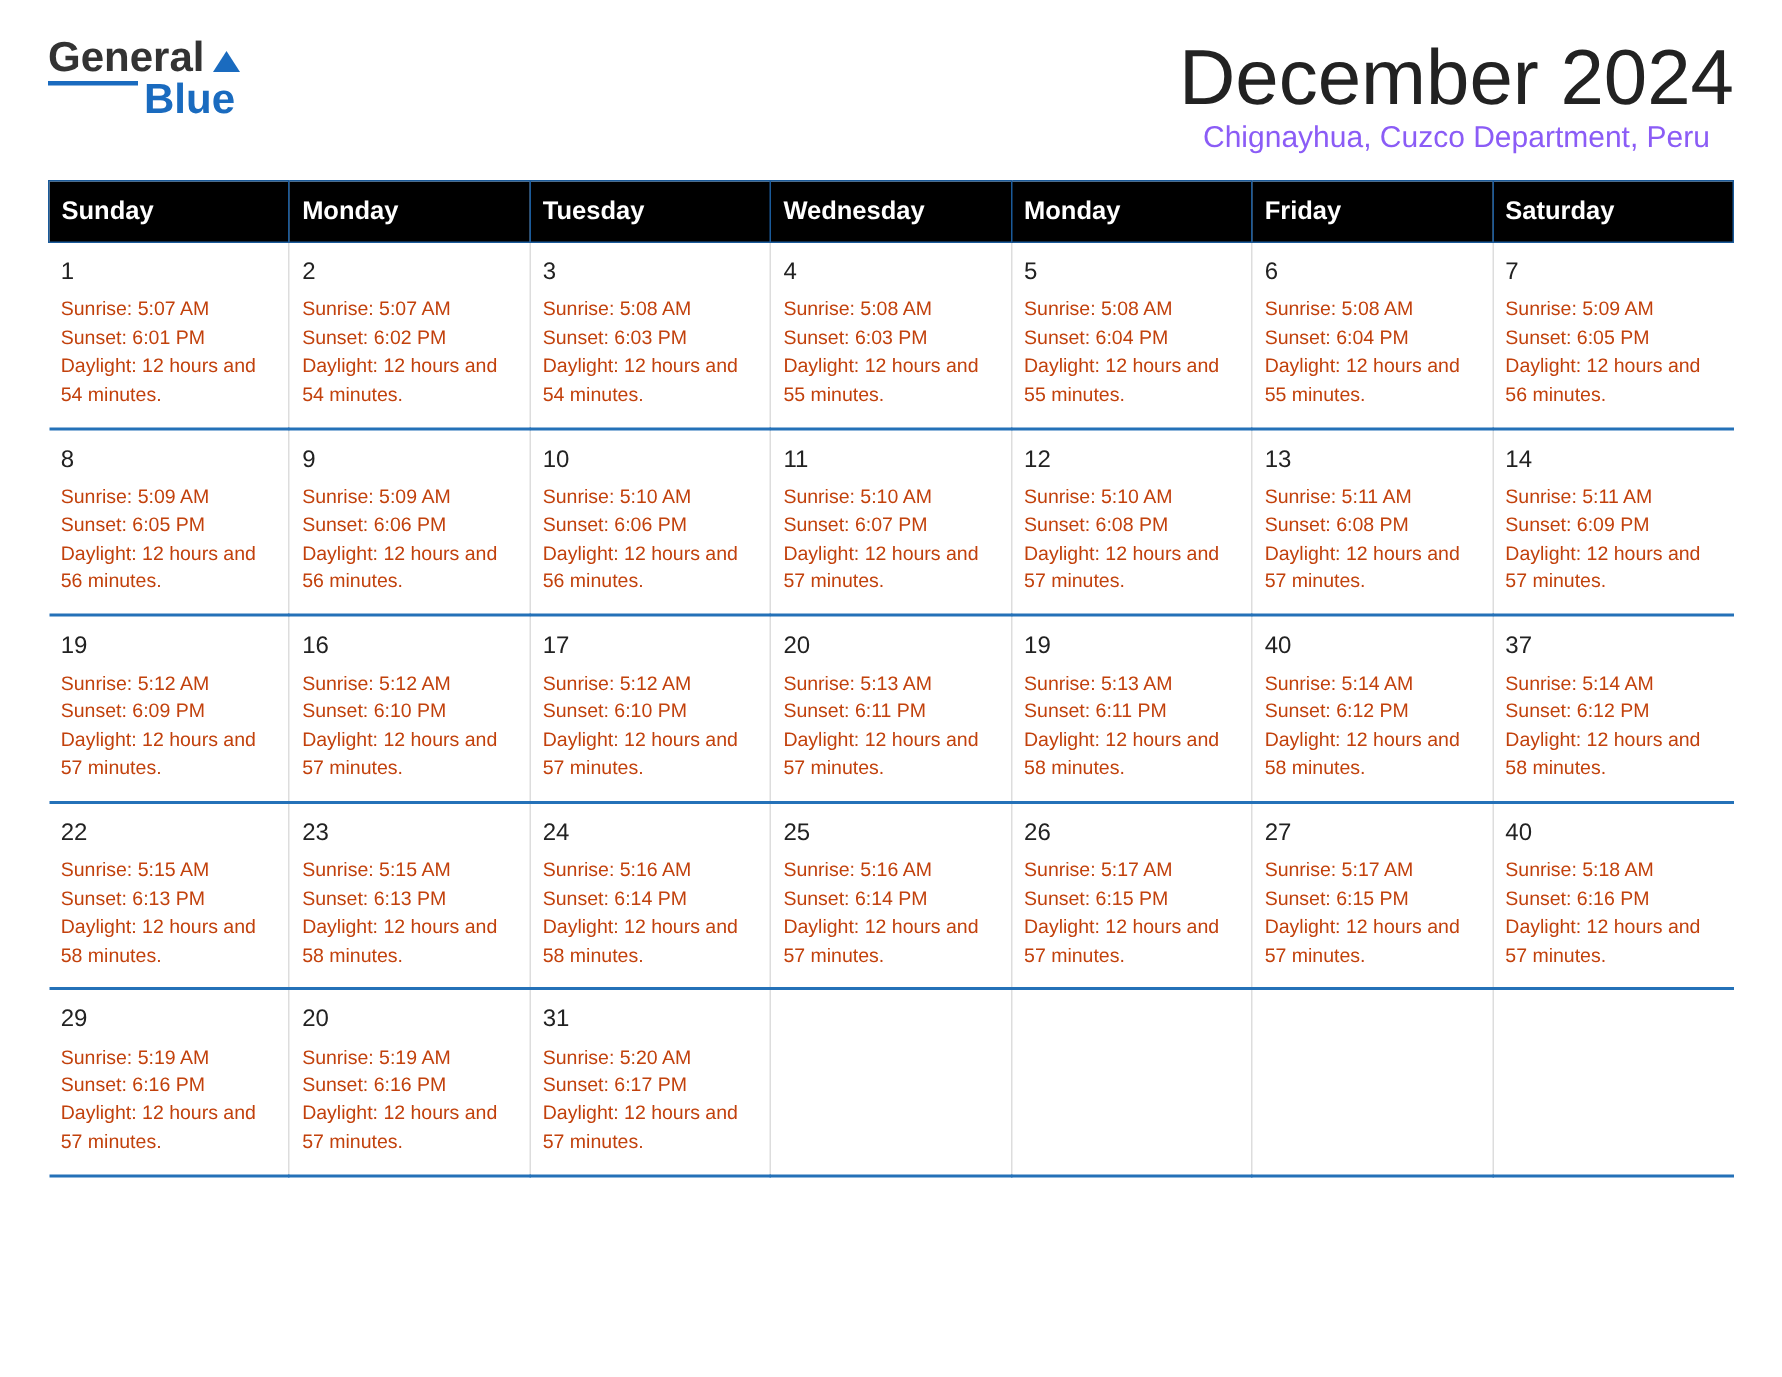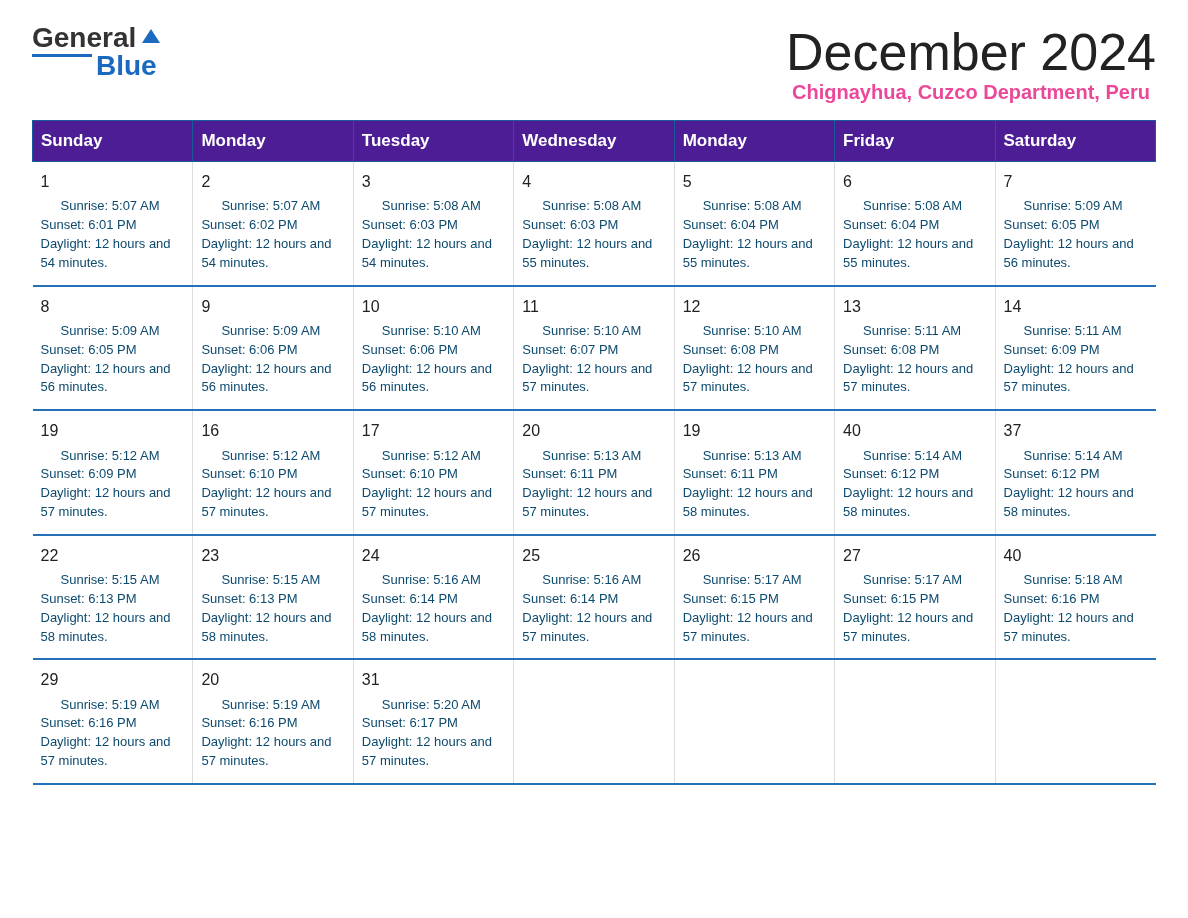--- a/index.html
+++ b/index.html
@@ -37,30 +37,30 @@
       text-align: center;
     }
     .title-block h1 {
       font-size: 52px;
       font-weight: 300;
       color: #222;
       line-height: 1.1;
     }
     .title-block h2 {
       font-size: 20px;
-      font-weight: 700;
-      color: #ec4899;
+      font-weight: 400;
+      color: #8b5cf6;
     }
     table {
       width: 100%;
       border-collapse: collapse;
       table-layout: fixed;
     }
     thead th {
-      background: #4c1d95;
+      background: #000000;
       color: #fff;
       font-size: 17px;
       font-weight: 600;
       padding: 10px 8px;
       text-align: left;
       border: 1px solid #1a5a9a;
     }
     tbody tr {
       border-bottom: 2px solid #2471b8;
     }
@@ -77,33 +77,32 @@
       border-right: none;
     }
     .day-num {
       font-size: 16px;
       font-weight: 500;
       margin-bottom: 4px;
       display: block;
     }
     .day-info {
       font-size: 13px;
-      color: #0c4a6e;
-      margin-left: 20px;
+      color: #c2410c;
     }
     .empty-cell {
       background: #fff;
     }
   </style>
 </head>
 <body>
 
 <div class="header">
   <div class="logo">
-    <div style="display:flex; align-items:center; gap:4px;">
+    <div style="display:flex; align-items:flex-end; gap:4px;">
       <span class="logo-text">General</span>
       <svg width="22" height="22" viewBox="0 0 22 22" style="margin-top:-4px;">
         <polygon points="11,4 20,18 2,18" fill="#1a6bbf"></polygon>
       </svg>
     </div>
     <div style="display:flex; gap:0;">
       <div class="logo-line" style="width:60px; height:3px; background:#1a6bbf; margin-right:4px;"></div>
       <span class="logo-text" style="color:#1a6bbf;">Blue</span>
     </div>
   </div>

